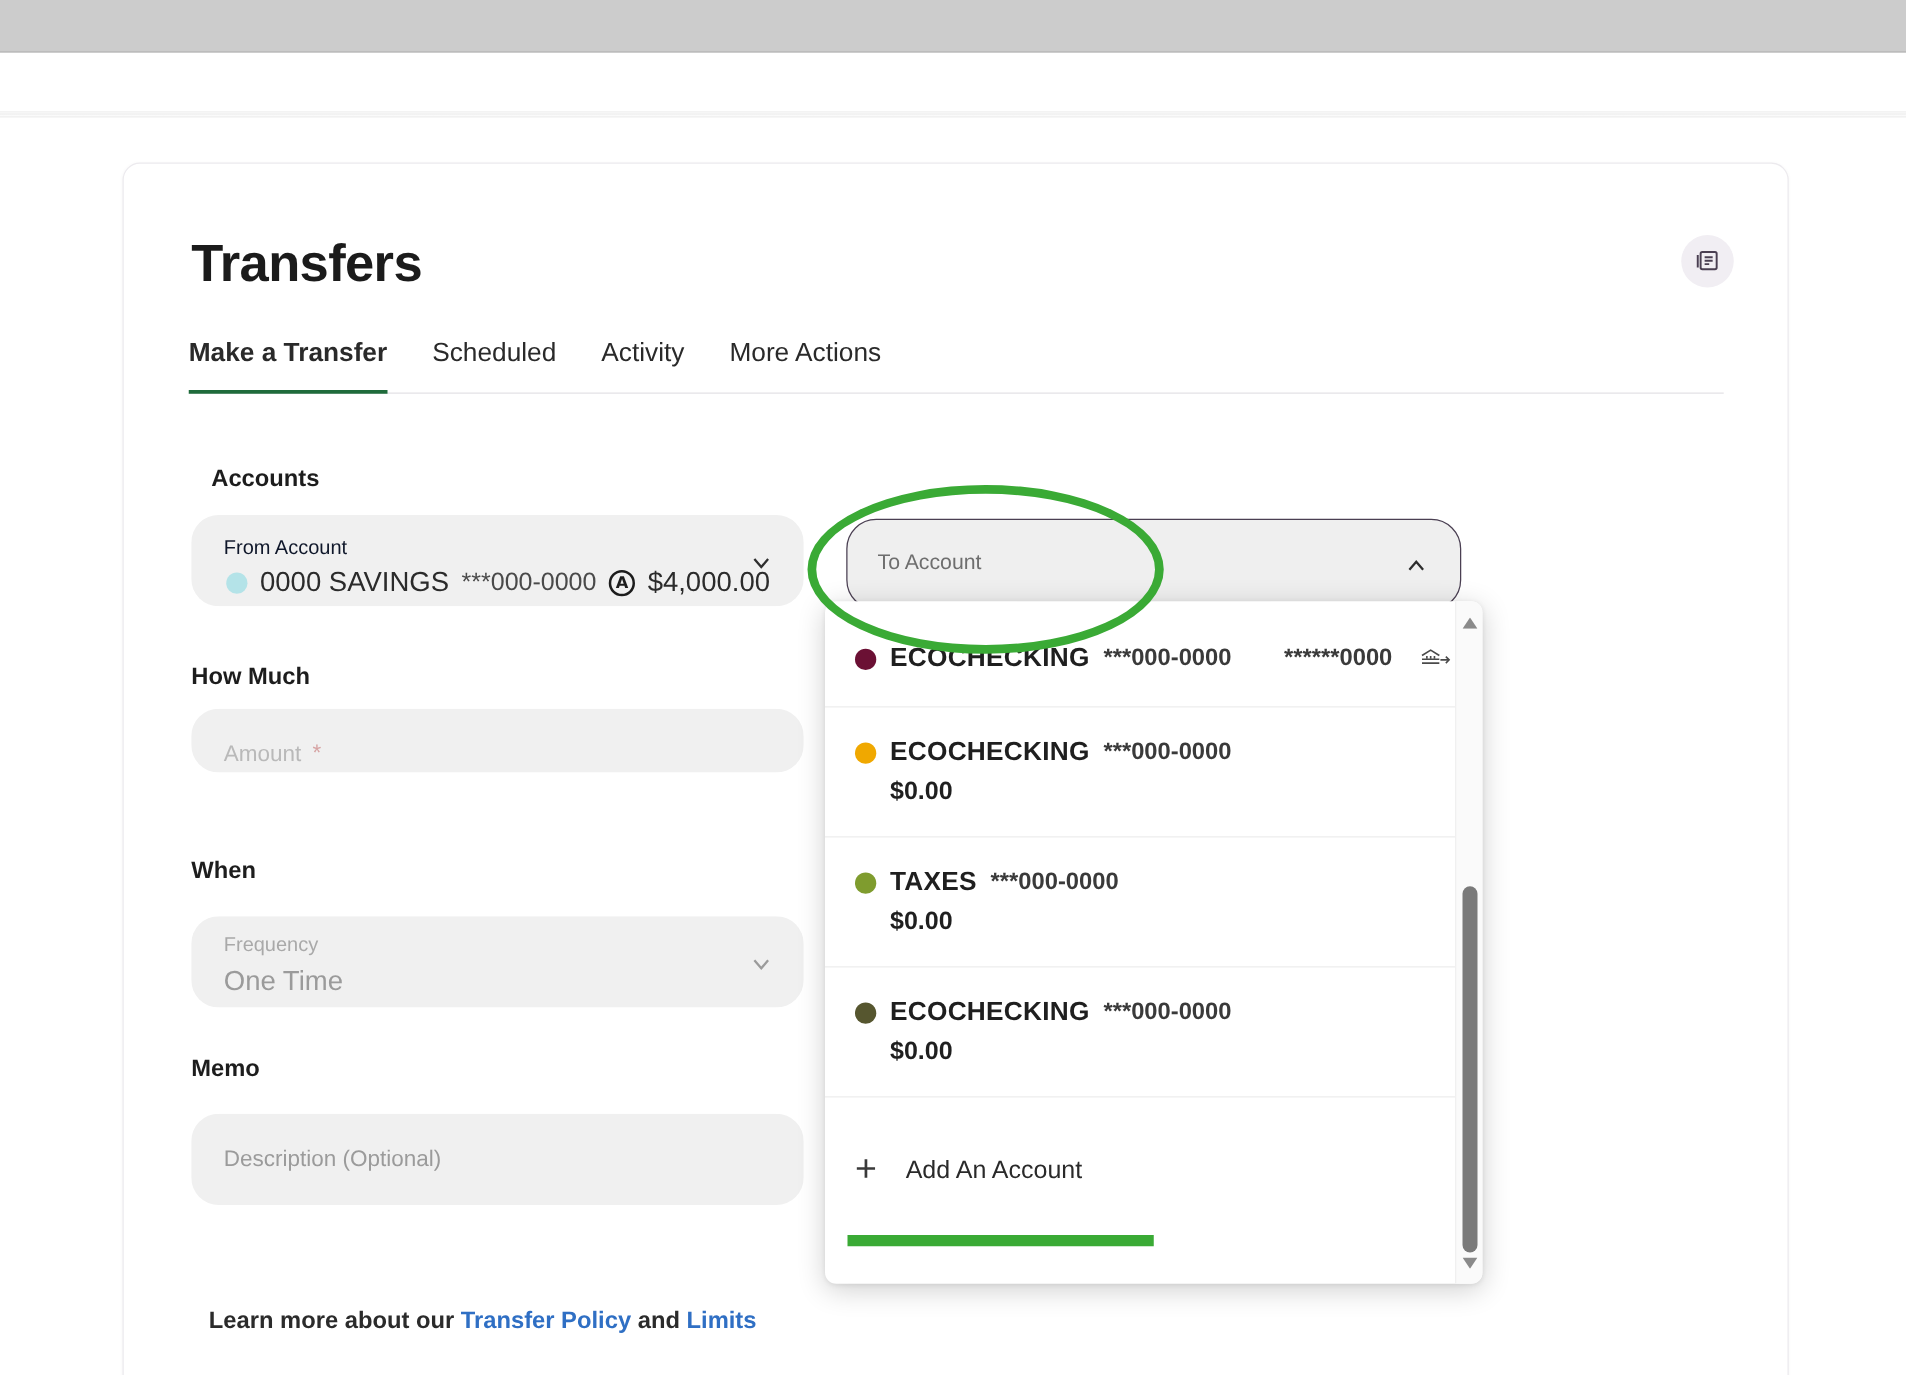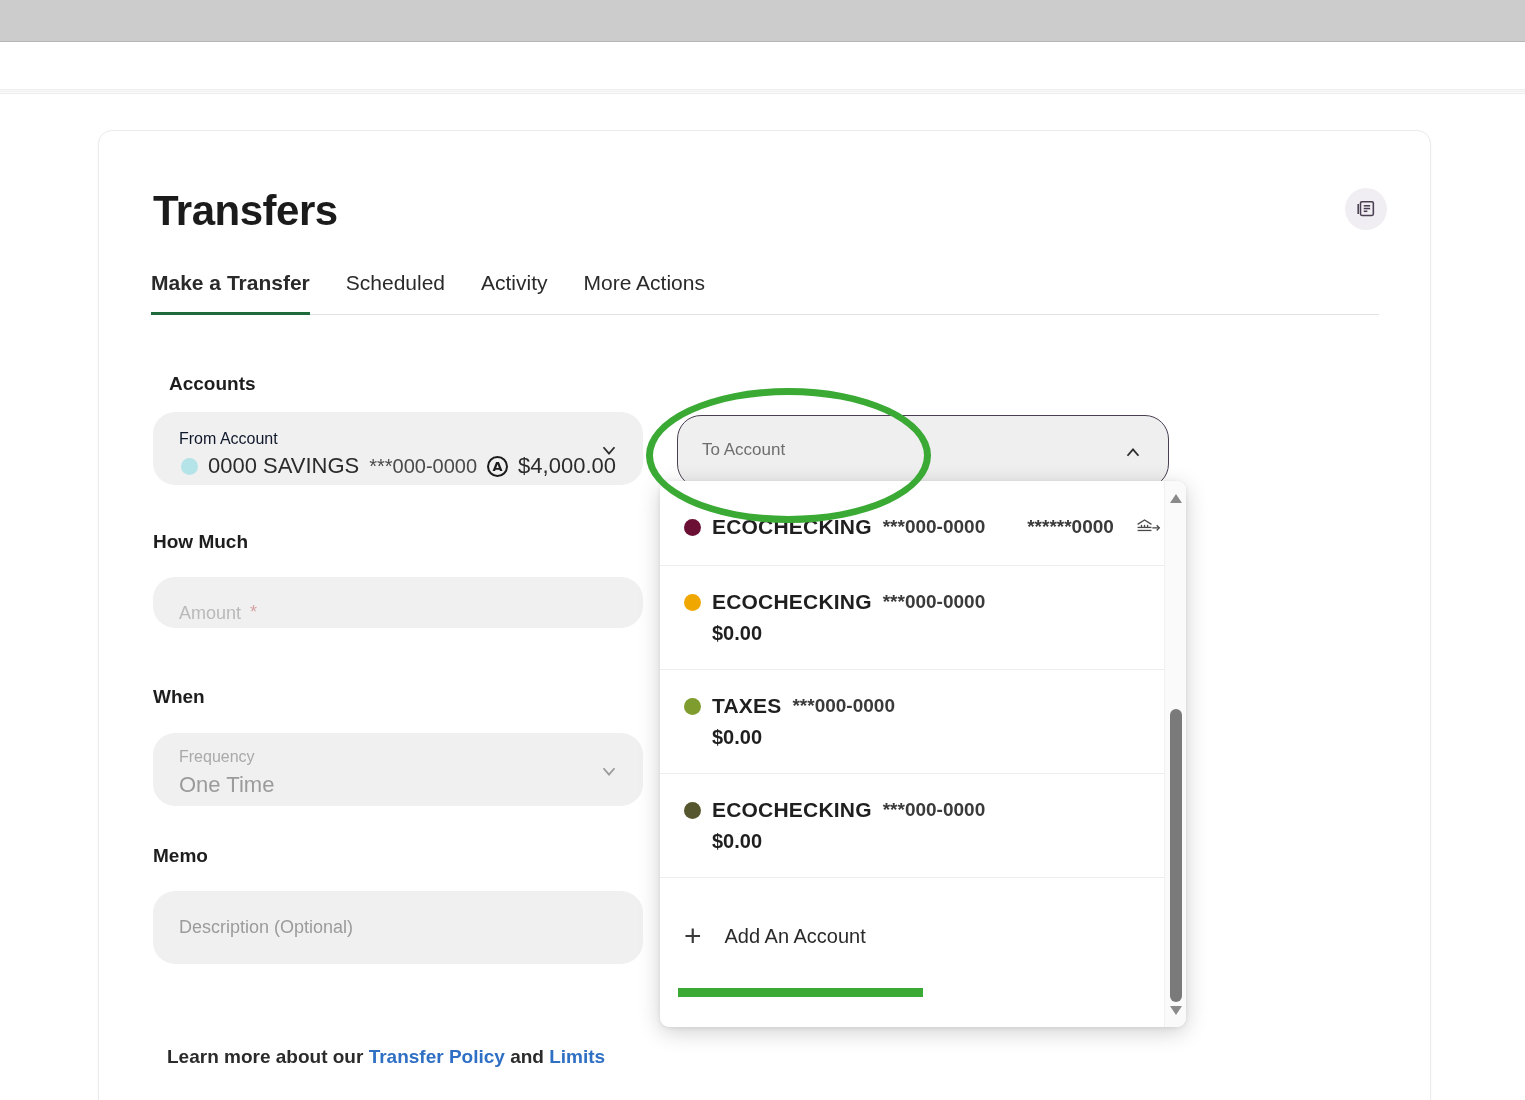--- a/index.html
+++ b/index.html
@@ -268,21 +268,21 @@
       <span class="acct-mask">***000-0000</span>
       <span class="circA">A</span>
       <span class="acct-bal">$4,000.00</span>
     </div>
     <svg class="chev" style="right:22px; top:26px;" viewBox="0 0 24 24" fill="none" stroke="#2e2e2e" stroke-width="2">
       <polyline points="6,9 12,16 18,9"></polyline>
     </svg>
   </div>
 
   <div class="sec-label" style="left:54px; top:400px;">How Much</div>
-  <div class="field" style="left:54px; top:446px; width:490px; height:51px;">
+  <div class="field" style="left:54px; top:436px; width:490px; height:51px;">
     <div class="field-mini" style="left:25px; top:25px; color:#b9b9b9; font-size:18px;">Amount</div>
     <div style="position:absolute; left:96px; top:24px; color:#d6a3a3; font-size:18px;">*</div>
   </div>
 
   <div class="sec-label" style="left:54px; top:555px;">When</div>
   <div class="field" style="left:54px; top:602px; width:490px; height:73px;">
     <div class="field-mini" style="left:25px; top:14px; color:#a9a9a9;">Frequency</div>
     <div class="field-value" style="left:25px; top:38px; color:#9b9b9b;">One Time</div>
     <svg class="chev" style="right:22px; top:26px;" viewBox="0 0 24 24" fill="none" stroke="#9b9b9b" stroke-width="2">
       <polyline points="6,9 12,16 18,9"></polyline>

